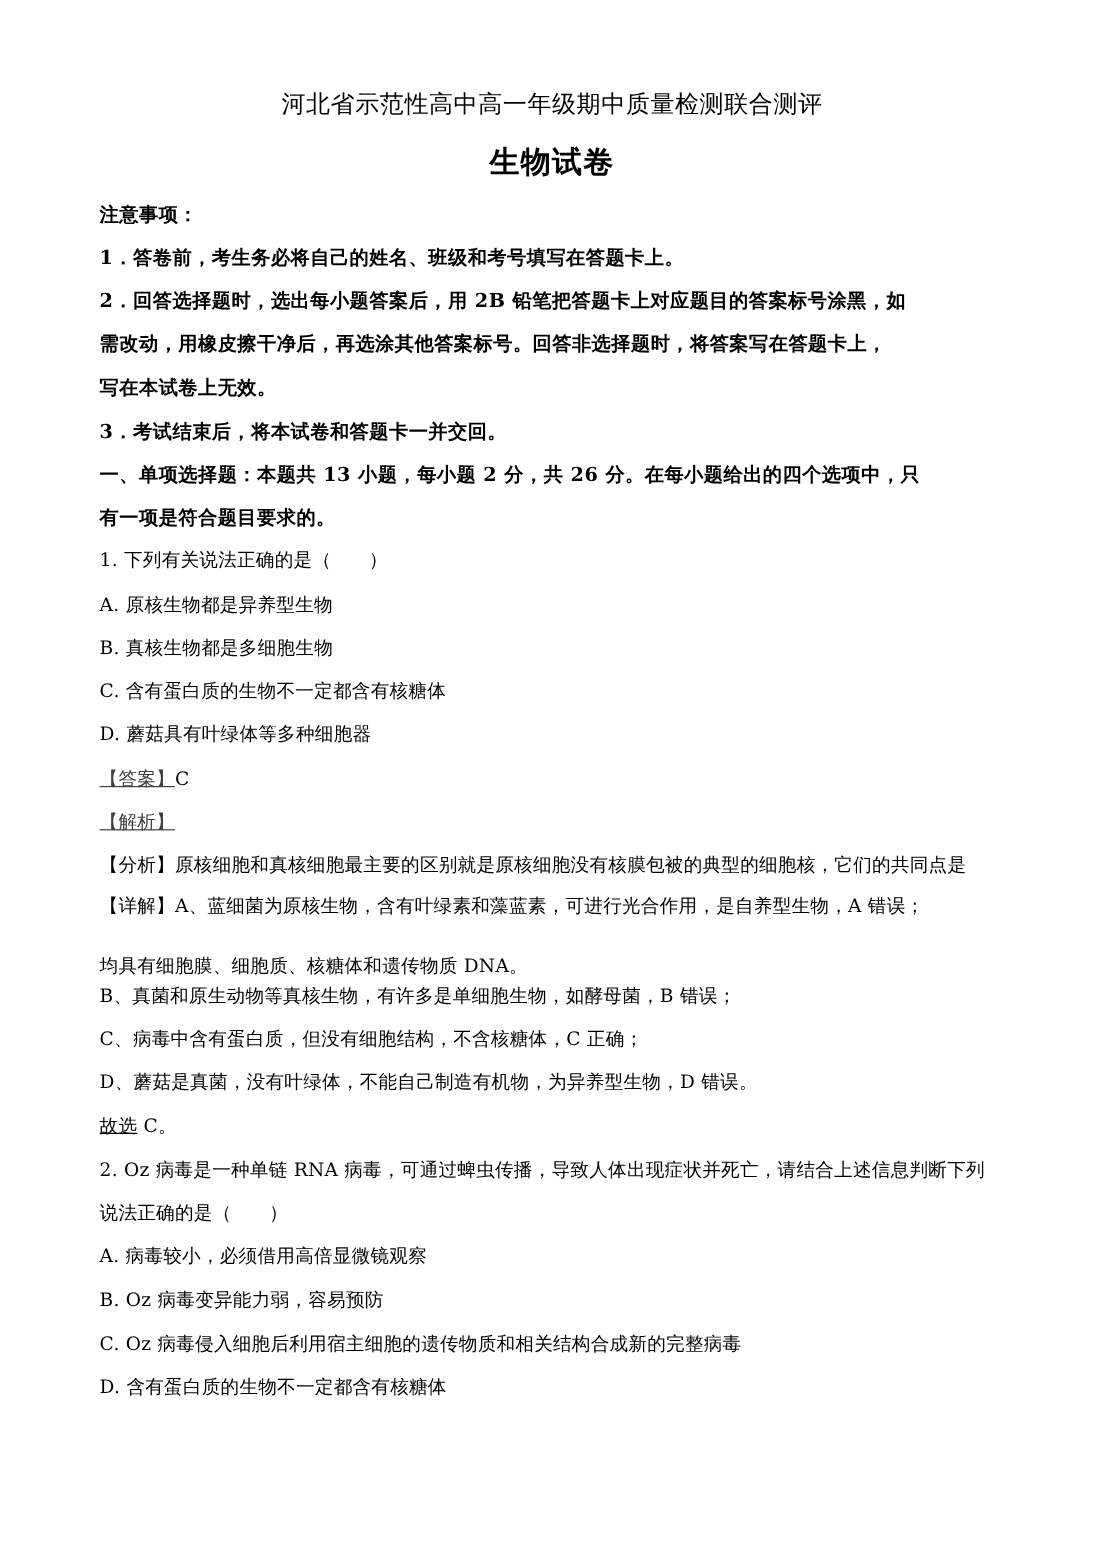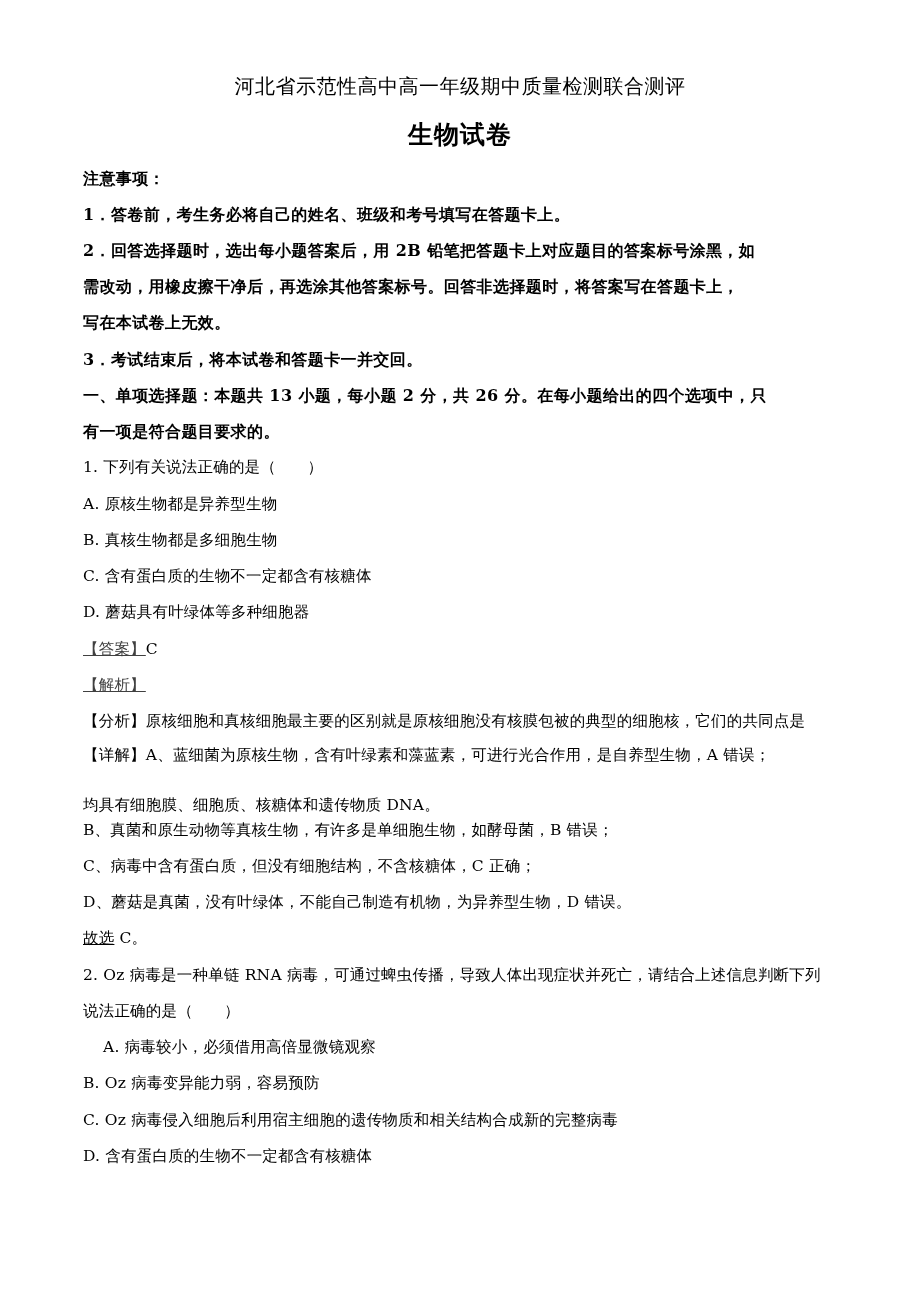--- a/index.html
+++ b/index.html
@@ -104,18 +104,18 @@
   </div>
   <div class="line" style="top:819px;">B、真菌和原生动物等真核生物，有许多是单细胞生物，如酵母菌，B 错误；</div>
   <div class="line" style="top:855px;">C、病毒中含有蛋白质，但没有细胞结构，不含核糖体，C 正确；</div>
   <div class="line" style="top:891px;">D、蘑菇是真菌，没有叶绿体，不能自己制造有机物，为异养型生物，D 错误。</div>
   <div class="line" style="top:927px;">
     <span class="u">故选</span><span> C。</span>
   </div>
 
   <div class="line" style="top:964px;">2. Oz 病毒是一种单链 RNA 病毒，可通过蜱虫传播，导致人体出现症状并死亡，请结合上述信息判断下列</div>
   <div class="line" style="top:1000px;">说法正确的是（　　）</div>
-  <div class="line" style="top:1036px;margin-left:20px;">A. 病毒较小，必须借用高倍显微镜观察</div>
+  <div class="line" style="top:1036px;">A. 病毒较小，必须借用高倍显微镜观察</div>
   <div class="line" style="top:1072px;text-align:right;">B. Oz 病毒变异能力弱，容易预防</div>
   <div class="line" style="top:1109px;">C. Oz 病毒侵入细胞后利用宿主细胞的遗传物质和相关结构合成新的完整病毒</div>
   <div class="line" style="top:1145px;">D. 含有蛋白质的生物不一定都含有核糖体</div>
 
 </div>
 
 </body></html>

